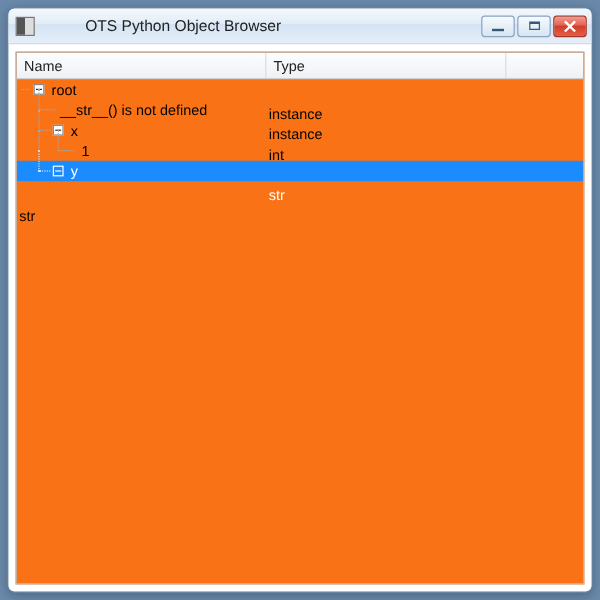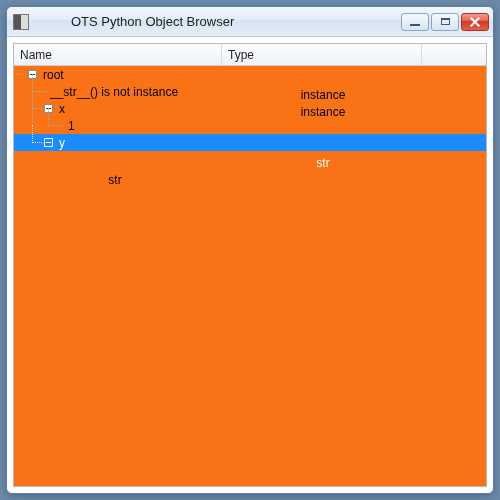--- a/index.html
+++ b/index.html
@@ -83,21 +83,20 @@
     color: #222;
     cursor: default;
   }
   .col-name { width: 208px; }
   .col-type { width: 200px; }
   .col-rest { flex: 1; border-right: none; }
 
   .tree {
     flex: 1; overflow: auto;
     position: relative;
-    text-align: center;
   }
   .row {
     height: 17px;
     display: flex; align-items: center;
     position: relative;
     white-space: nowrap;
   }
   .row.selected {
     background: #1a8cff;
     color: #fff;
@@ -179,34 +178,35 @@
         </div>
         <div class="cell-type">instance</div>
       </div>
 
       <div class="row">
         <div class="cell-name">
           <span class="indent" style="width:34px; position:relative;">
             <span class="vline" style="left:18px; top:-9px; height:18px;"></span>
             <span class="hline" style="left:18px; top:8px; width:14px;"></span>
           </span>
-          <span class="label">__str__() is not instance</span>
+          <span class="label">__str__() is not defined</span>
         </div>
         <div class="cell-type">instance</div>
       </div>
 
       <div class="row">
         <div class="cell-name">
           <span class="indent" style="width:30px; position:relative;">
             <span class="vline" style="left:18px; top:-9px; height:18px;"></span>
             <span class="hline" style="left:18px; top:8px; width:10px;"></span>
           </span>
           <span class="toggle"></span>
           <span class="label">x</span>
         </div>
+        <div class="cell-type">int</div>
       </div>
 
       <div class="row">
         <div class="cell-name">
           <span class="indent" style="width:52px; position:relative;">
             <span class="vline" style="left:18px; top:-9px; height:18px;"></span>
             <span class="vline" style="left:34px; top:-9px; height:18px;"></span>
             <span class="hline" style="left:34px; top:8px; width:14px;"></span>
           </span>
           <span class="label">1</span>

